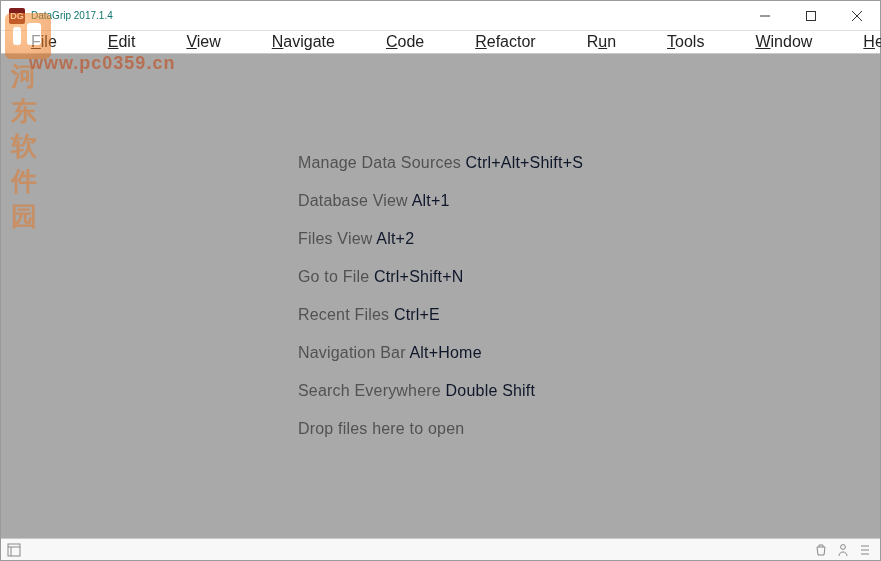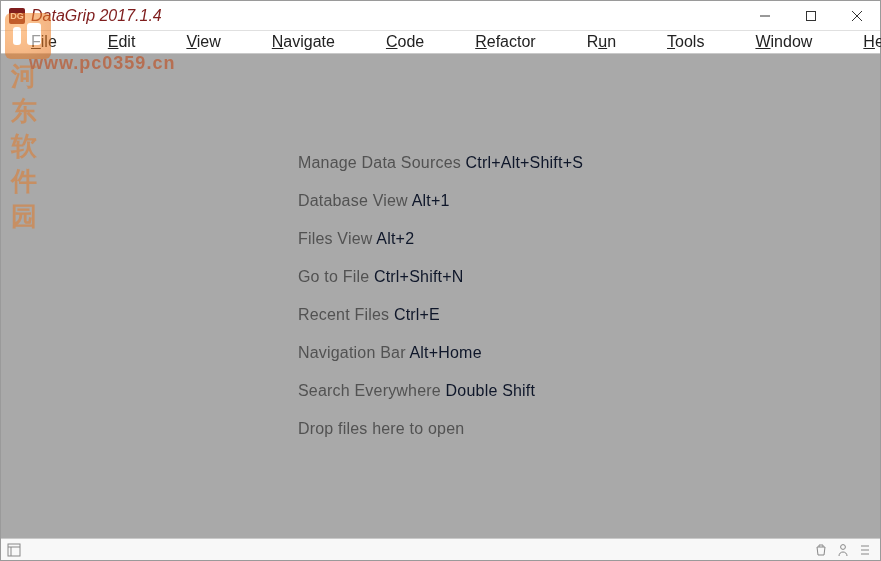--- a/index.html
+++ b/index.html
@@ -2,21 +2,21 @@
 <html><head>
 <meta charset="utf-8">
 <style>
   * { box-sizing: border-box; margin: 0; padding: 0; }
   html, body { width: 881px; height: 561px; overflow: hidden; font-family: "Segoe UI", "Microsoft YaHei", sans-serif; }
   .window { width: 881px; height: 561px; display: flex; flex-direction: column; border: 1px solid #9a9a9a; background: #fff; position: relative; }
 
   
   .titlebar { height: 30px; background: #ffffff; display: flex; align-items: center; border-bottom: 1px solid #e0e0e0; }
   .titlebar .app-icon { width: 16px; height: 16px; margin: 0 6px 0 8px; background: #7f1d1d; color: #fff; font-size: 9px; font-weight: bold; display: flex; align-items: center; justify-content: center; border-radius: 2px; }
-  .titlebar .title { font-size: 16px; color: #7f1d1d; flex: 0 0 auto; font-style: italic; }
+  .titlebar .title { font-size: 10px; color: #0f766e; flex: 0 0 auto; }
   .titlebar .spacer { flex: 1; }
   .winbtns { display: flex; height: 100%; }
   .winbtn { width: 46px; height: 100%; display: flex; align-items: center; justify-content: center; color: #333; }
   .winbtn svg { width: 10px; height: 10px; }
 
   
   .menubar { height: 23px; display: flex; align-items: center; padding: 0 23px; border-bottom: 1px solid #c9c9c9; font-size: 16px; color: #222; gap: 37px; }
   .menuitem { padding: 2px 7px; }
   .menuitem .u { text-decoration: underline; }
 

